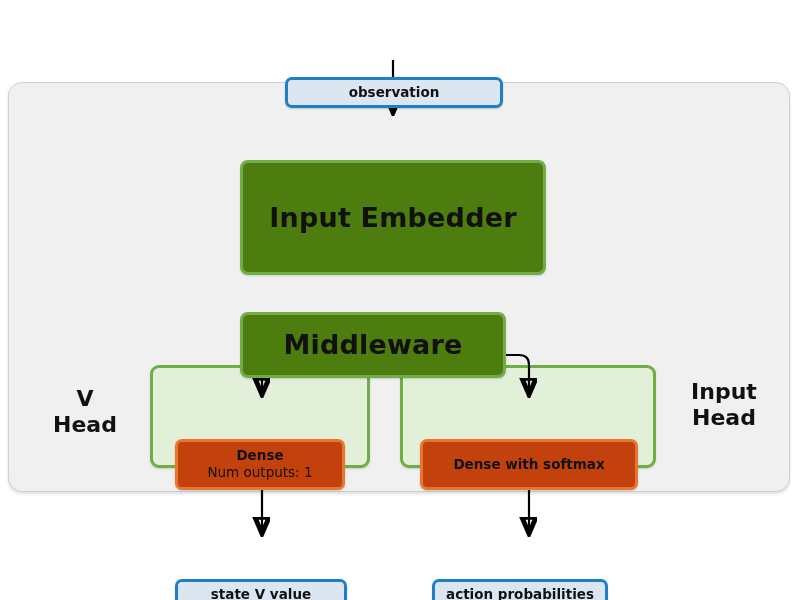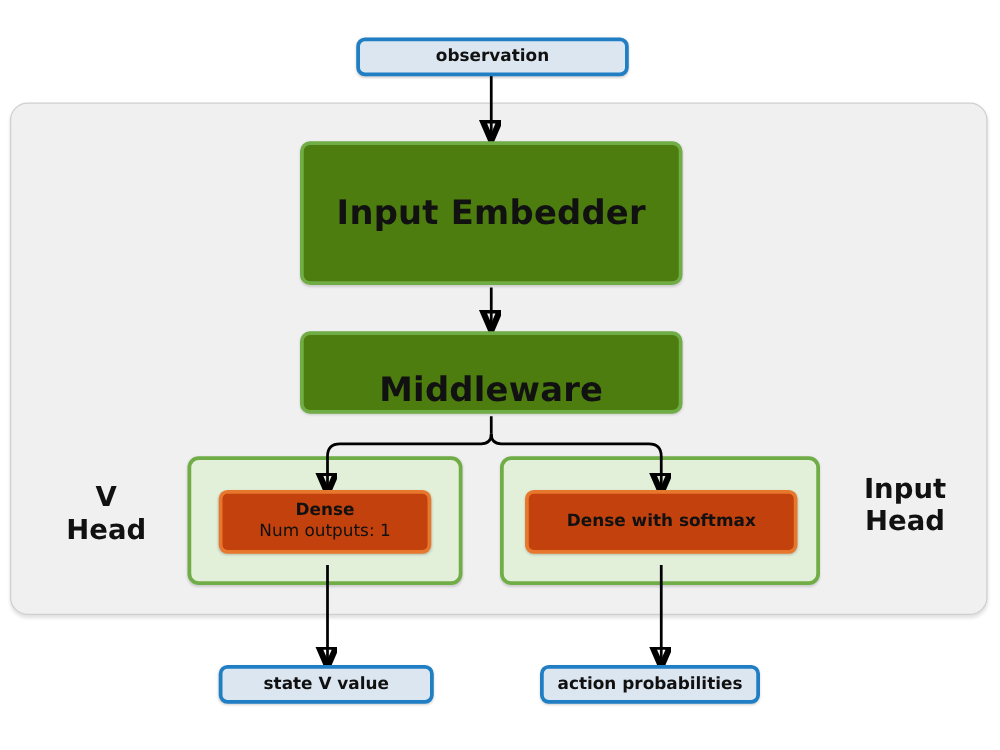--- a/index.html
+++ b/index.html
@@ -17,20 +17,21 @@
   }
   .node {
     position: absolute;
     box-sizing: border-box;
     display: flex;
     flex-direction: column;
     align-items: center;
     justify-content: center;
     text-align: center;
     line-height: 1.15;
+    margin-top: 47px;
   }
   
   .io-box {
     background: #dce6f1;
     border: 3px solid #1f7ec4;
     border-radius: 7px;
     font-weight: bold;
     font-size: 13.5px;
     color: #111111;
     box-shadow: 0 1px 2px rgba(0,0,0,0.18);
@@ -140,21 +141,21 @@
   </svg>
 
   <div class="node io-box" style="left:285px; top:30px; width:218px; height:31px;">
     <span>observation</span>
   </div>
 
   <div class="node green-box" style="left:240px; top:113px; width:306px; height:115px;">
     <span class="big-label">Input Embedder</span>
   </div>
 
-  <div class="node green-box" style="left:240px; top:265px; width:306px; height:66px;justify-content:flex-end;">
+  <div class="node green-box" style="left:240px; top:265px; width:266px; height:66px;">
     <span class="big-label">Middleware</span>
   </div>
 
   <div class="head-caption" style="left:30px; top:386px; width:110px;">
     <div>V</div>
     <div>Head</div>
   </div>
 
   <div class="head-caption" style="left:664px; top:379px; width:120px;">
     <div>Input</div>

